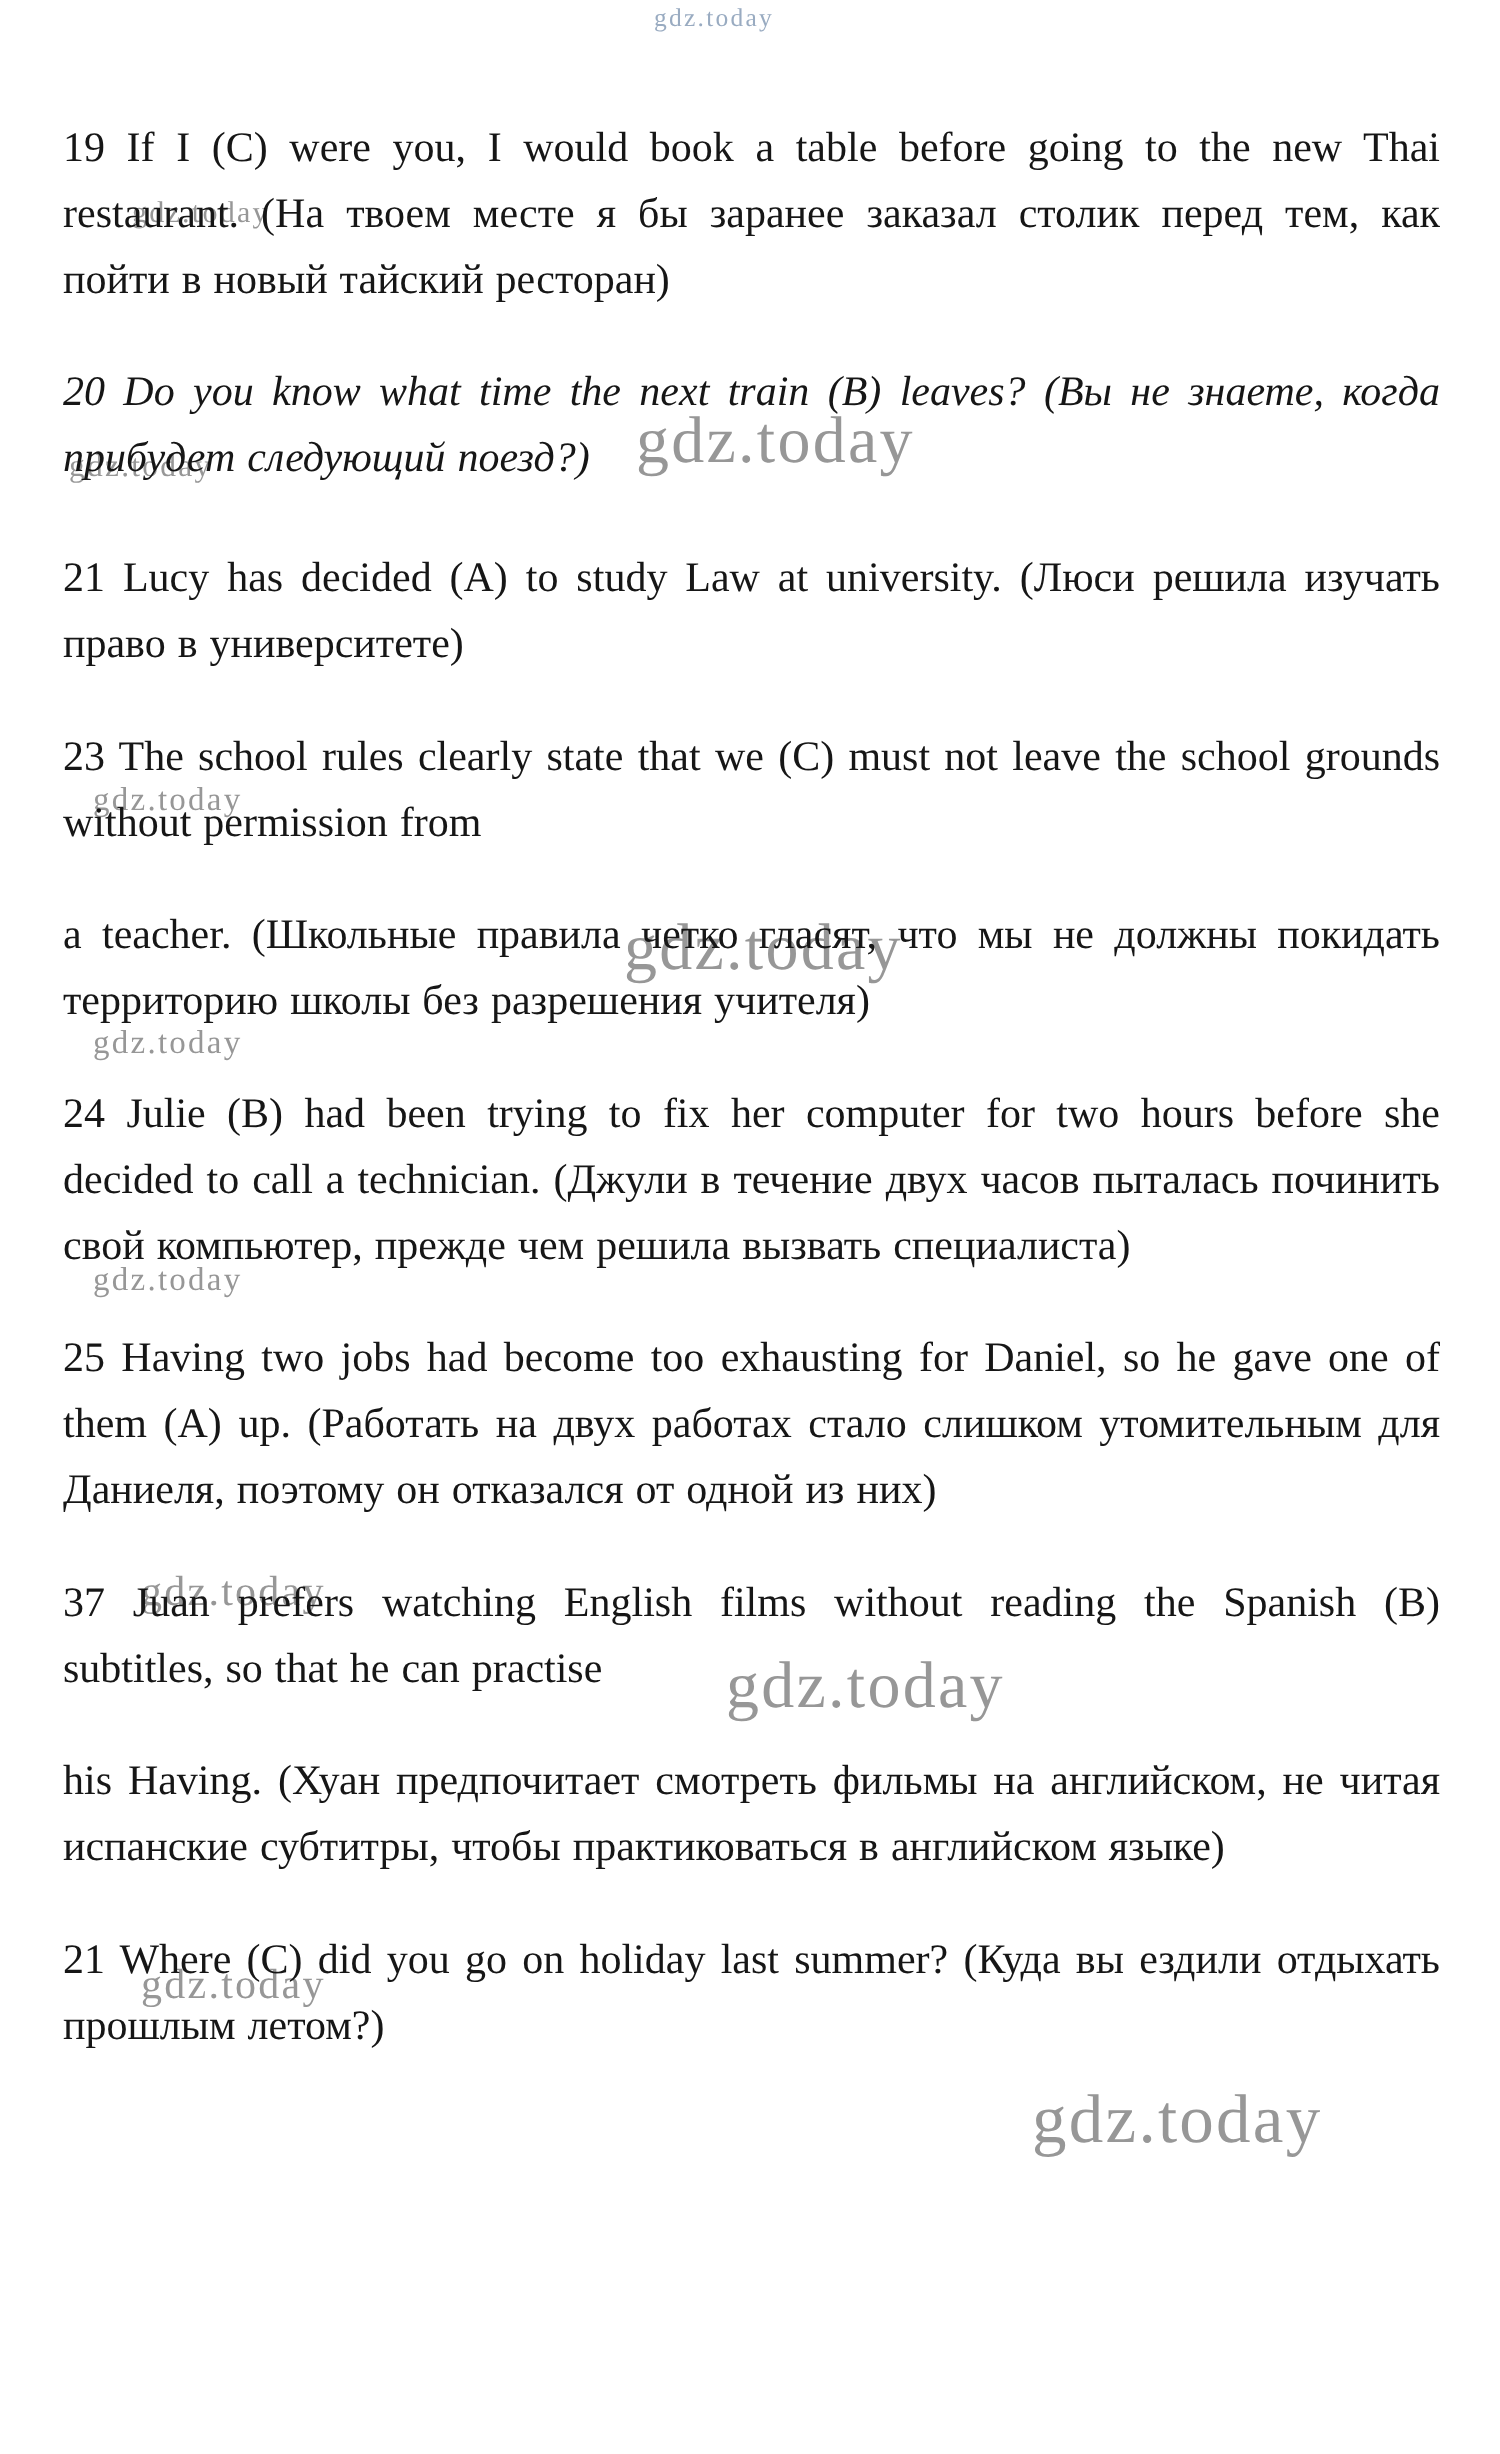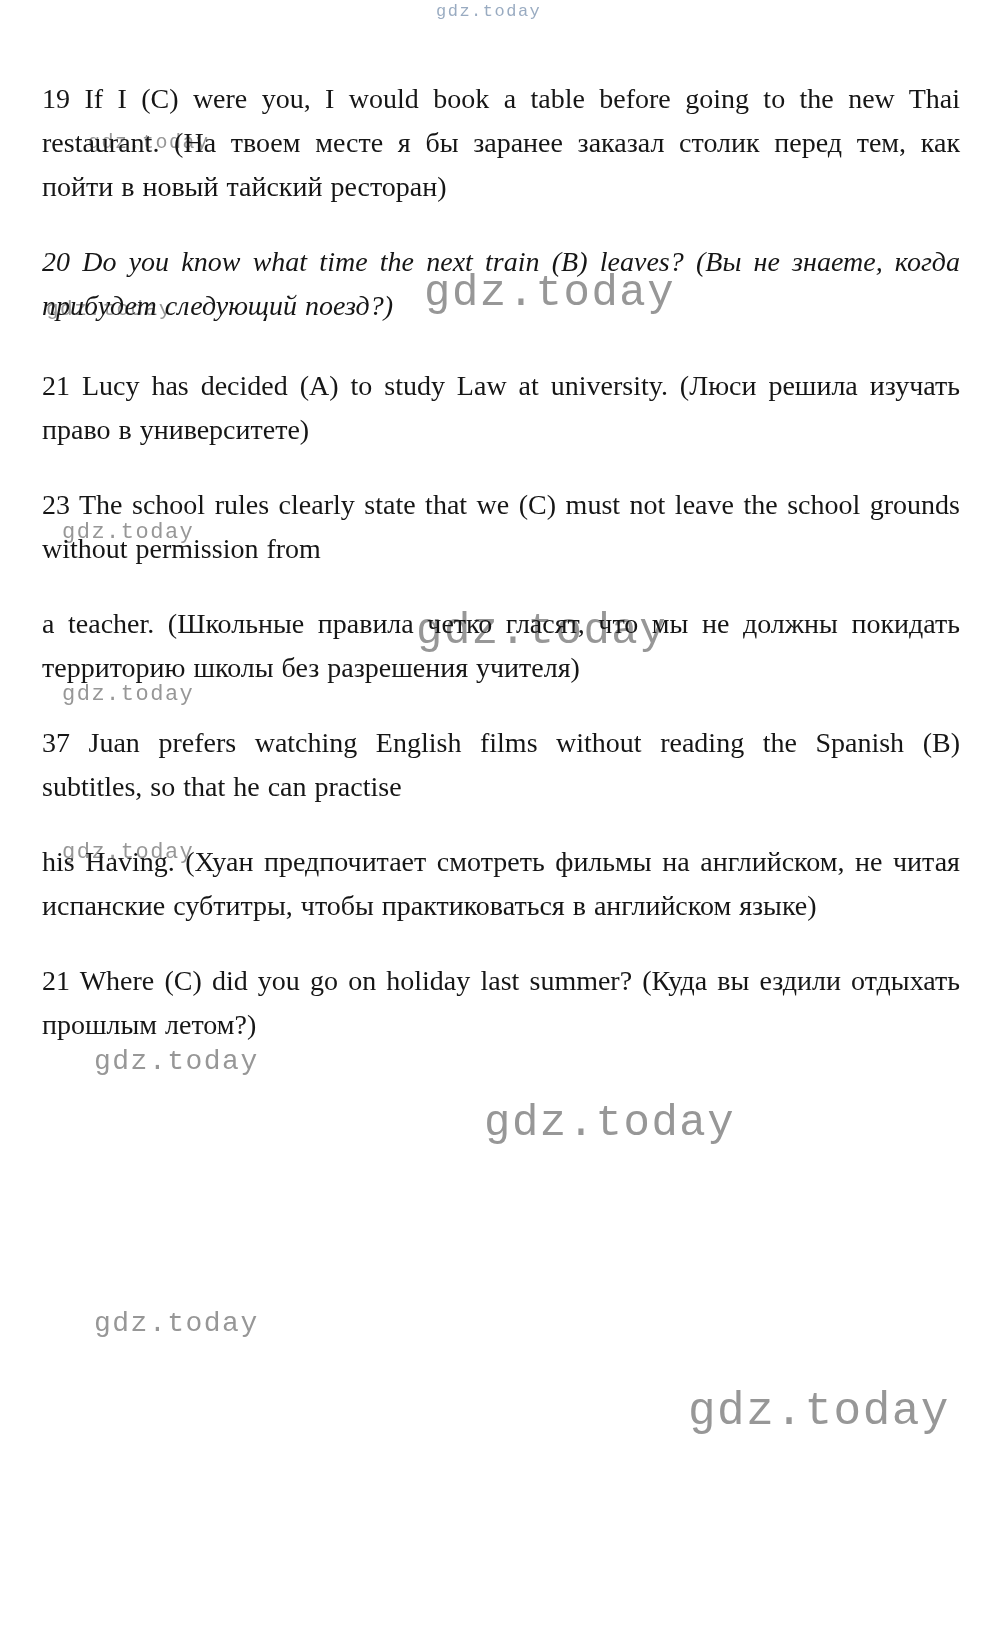--- a/index.html
+++ b/index.html
@@ -28,21 +28,21 @@
     color: var(--text-color, #161616);
     text-align: justify;
     margin-bottom: 23px;
     word-spacing: 1px;
     margin-top: 31px;
   }
   .para.gap-lg { margin-bottom: 36px; font-style: italic; }
   .wm {
     position: absolute;
     z-index: 0;
-    font-family: Liberation Mono, monospace;
+    font-family: Liberation Serif, serif;
     color: var(--watermark-color, #8c8c8c);
     white-space: nowrap;
     letter-spacing: 1.5px;
     opacity: 0.9;
   }
   .wm-1  { left: 436px; top: 2px;    font-size: 17px; color: var(--watermark-accent-color, #8fa3bb); }
   .wm-2  { left: 88px;  top: 131px;  font-size: 20px; }
   .wm-3  { left: 424px; top: 268px;  font-size: 44px; }
   .wm-4  { left: 46px;  top: 298px;  font-size: 21px; }
   .wm-5  { left: 62px;  top: 520px;  font-size: 22px; }
@@ -71,18 +71,20 @@
   <span class="wm wm-10">gdz.today</span>
   <span class="wm wm-11">gdz.today</span>
   <span class="wm wm-12">gdz.today</span>
 
   <main class="content">
     <p class="para">19 If I (C) were you, I would book a table before going to the new Thai restaurant. (На твоем месте я бы заранее заказал столик перед тем, как пойти в новый тайский ресторан)</p>
     <p class="para gap-lg">20 Do you know what time the next train (B) leaves? (Вы не знаете, когда прибудет следующий поезд?)</p>
     <p class="para">21 Lucy has decided (A) to study Law at university. (Люси решила изучать право в университете)</p>
     <p class="para">23 The school rules clearly state that we (C) must not leave the school grounds without permission from</p>
     <p class="para">a teacher. (Школьные правила четко гласят, что мы не должны покидать территорию школы без разрешения учителя)</p>
+    <p class="para">24 Julie (B) had been trying to fix her computer for two hours before she decided to call a technician. (Джули в течение двух часов пыталась починить свой компьютер, прежде чем решила вызвать специалиста)</p>
+    <p class="para">25 Having two jobs had become too exhausting for Daniel, so he gave one of them (A) up. (Работать на двух работах стало слишком утомительным для Даниеля, поэтому он отказался от одной из них)</p>
     <p class="para">37 Juan prefers watching English films without reading the Spanish (B) subtitles, so that he can practise</p>
     <p class="para">his Having. (Хуан предпочитает смотреть фильмы на английском, не читая испанские субтитры, чтобы практиковаться в английском языке)</p>
     <p class="para">21 Where (C) did you go on holiday last summer? (Куда вы ездили отдыхать прошлым летом?)</p>
   </main>
 
 </div>
 
 </body></html>

